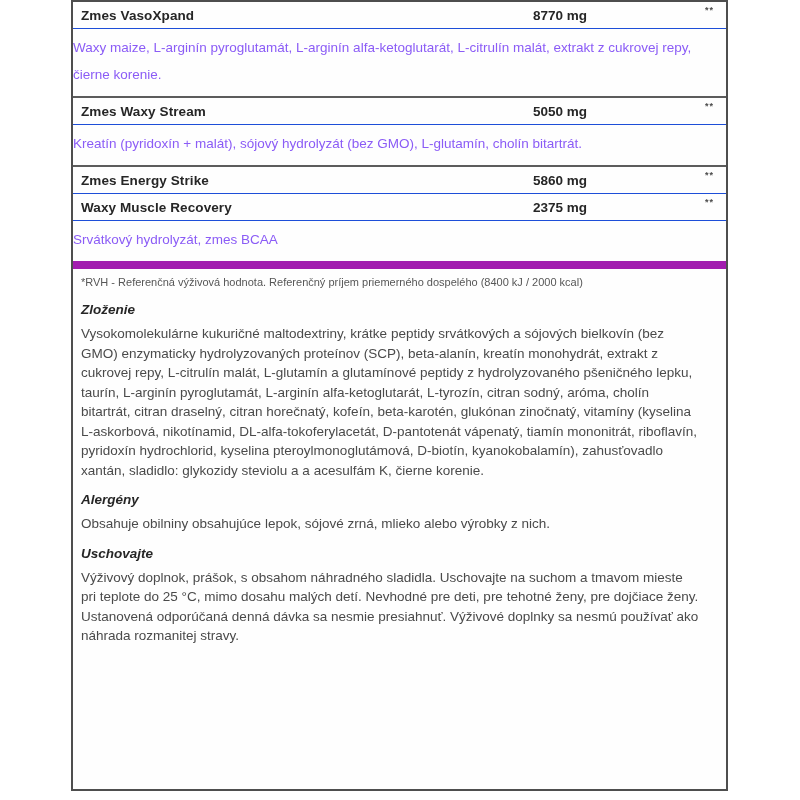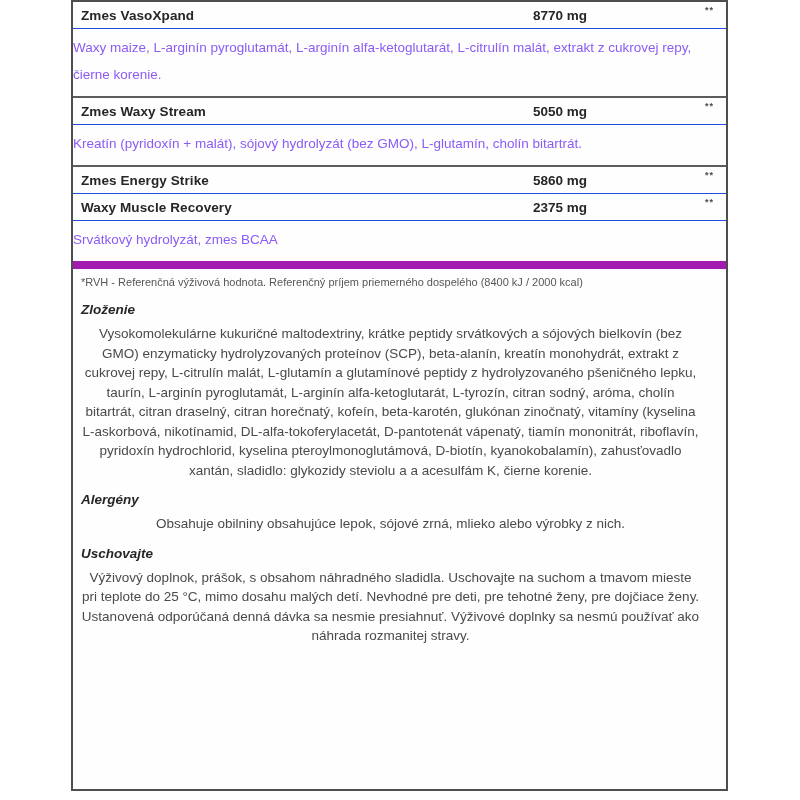--- a/index.html
+++ b/index.html
@@ -37,21 +37,21 @@
     font-size:11px;line-height:15px;color:#565656;
   }
   .footnote.second{padding-top:12px;padding-bottom:4px;}
   
   .section-heading{
     padding:12px 8px 0 8px;
     font-weight:bold;font-size:13.5px;color:#262626;font-style:italic;
   }
   .section-body{
     padding:7px 26px 0 8px;
-    font-size:13.5px;line-height:19.5px;color:#4a4a4a;text-align:center;
+    font-size:13.5px;line-height:19.5px;color:#4a4a4a;
   }
 </style>
 </head>
 <body>
 
 <div class="panel">
 
   <div class="blend-header">
     <span class="blend-name">Zmes VasoXpand</span>
     <span class="blend-amount">8770 mg</span>

